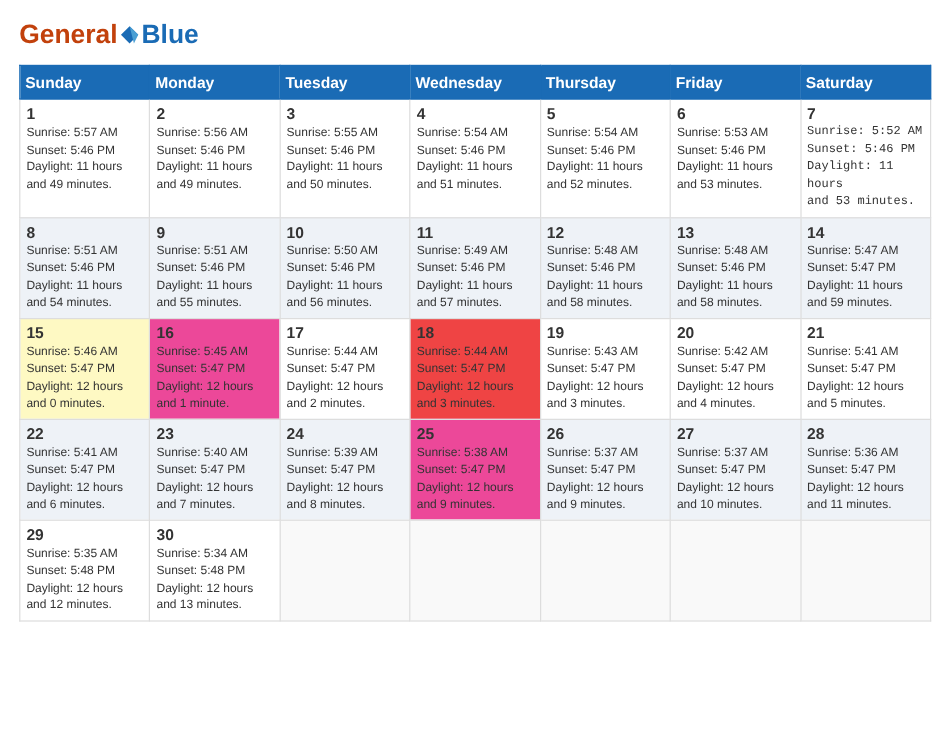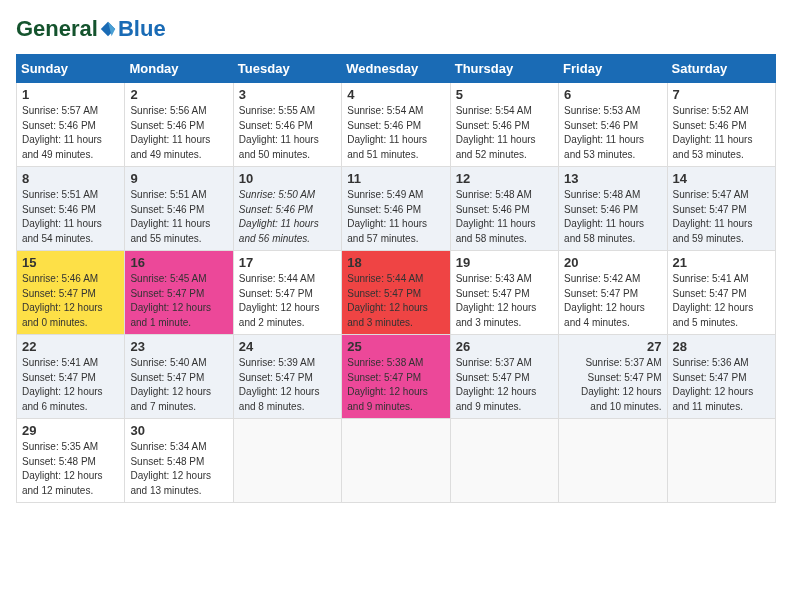--- a/index.html
+++ b/index.html
@@ -21,21 +21,21 @@
       flex-direction: column;
       align-items: flex-start;
     }
     .logo-text {
       display: flex;
       align-items: center;
       font-size: 22px;
       font-weight: bold;
       color: #333;
     }
-    .logo-general { color: #14532d; }
+    .logo-general { color: #c2410c; }
     .logo-blue { color: #1a6bb5; }
     .logo-icon {
       display: inline-block;
       width: 18px;
       height: 18px;
       margin: 0 1px;
     }
     .title-block {
       text-align: right;
     }
@@ -165,21 +165,21 @@
         </td>
         <td style="background: rgb(255, 255, 255);">
           <span class="day-num">6</span>
           <div class="day-info" style="white-space: pre-line;">Sunrise: 5:53 AM
 Sunset: 5:46 PM
 Daylight: 11 hours
 and 53 minutes.</div>
         </td>
         <td style="background: rgb(255, 255, 255);">
           <span class="day-num">7</span>
-          <div class="day-info" style="white-space: pre-line;">Sunrise: 5:52 AM
+          <div class="day-info" style="white-space: pre-line; font-family: Liberation Mono, monospace;">Sunrise: 5:52 AM
 Sunset: 5:46 PM
 Daylight: 11 hours
 and 53 minutes.</div>
         </td>
       </tr>
       <tr>
         <td style="background: rgb(238, 242, 247);">
           <span class="day-num">8</span>
           <div class="day-info" style="white-space: pre-line;">Sunrise: 5:51 AM
 Sunset: 5:46 PM
@@ -188,21 +188,21 @@
         </td>
         <td style="background: rgb(238, 242, 247);">
           <span class="day-num">9</span>
           <div class="day-info" style="white-space: pre-line;">Sunrise: 5:51 AM
 Sunset: 5:46 PM
 Daylight: 11 hours
 and 55 minutes.</div>
         </td>
         <td style="background: rgb(238, 242, 247);">
           <span class="day-num">10</span>
-          <div class="day-info" style="white-space: pre-line; font-style: italic;">Sunrise: 5:50 AM
+          <div class="day-info" style="white-space: pre-line;">Sunrise: 5:50 AM
 Sunset: 5:46 PM
 Daylight: 11 hours
 and 56 minutes.</div>
         </td>
         <td style="background: rgb(238, 242, 247); margin-left: 32px;">
           <span class="day-num">11</span>
           <div class="day-info" style="white-space: pre-line;">Sunrise: 5:49 AM
 Sunset: 5:46 PM
 Daylight: 11 hours
 and 57 minutes.</div>
@@ -223,21 +223,21 @@
         </td>
         <td style="background: rgb(238, 242, 247);">
           <span class="day-num">14</span>
           <div class="day-info" style="white-space: pre-line;">Sunrise: 5:47 AM
 Sunset: 5:47 PM
 Daylight: 11 hours
 and 59 minutes.</div>
         </td>
       </tr>
       <tr>
-        <td style="background: #fde047;">
+        <td style="background: #fef9c3;">
           <span class="day-num">15</span>
           <div class="day-info" style="white-space: pre-line;">Sunrise: 5:46 AM
 Sunset: 5:47 PM
 Daylight: 12 hours
 and 0 minutes.</div>
         </td>
         <td style="background: #ec4899;">
           <span class="day-num">16</span>
           <div class="day-info" style="white-space: pre-line;">Sunrise: 5:45 AM
 Sunset: 5:47 PM
@@ -309,21 +309,21 @@
 Daylight: 12 hours
 and 9 minutes.</div>
         </td>
         <td style="background: rgb(238, 242, 247);">
           <span class="day-num">26</span>
           <div class="day-info" style="white-space: pre-line;">Sunrise: 5:37 AM
 Sunset: 5:47 PM
 Daylight: 12 hours
 and 9 minutes.</div>
         </td>
-        <td style="background: rgb(238, 242, 247); text-align: right;">
+        <td style="background: rgb(238, 242, 247);">
           <span class="day-num">27</span>
           <div class="day-info" style="white-space: pre-line;">Sunrise: 5:37 AM
 Sunset: 5:47 PM
 Daylight: 12 hours
 and 10 minutes.</div>
         </td>
         <td style="background: rgb(238, 242, 247);">
           <span class="day-num">28</span>
           <div class="day-info" style="white-space: pre-line;">Sunrise: 5:36 AM
 Sunset: 5:47 PM

